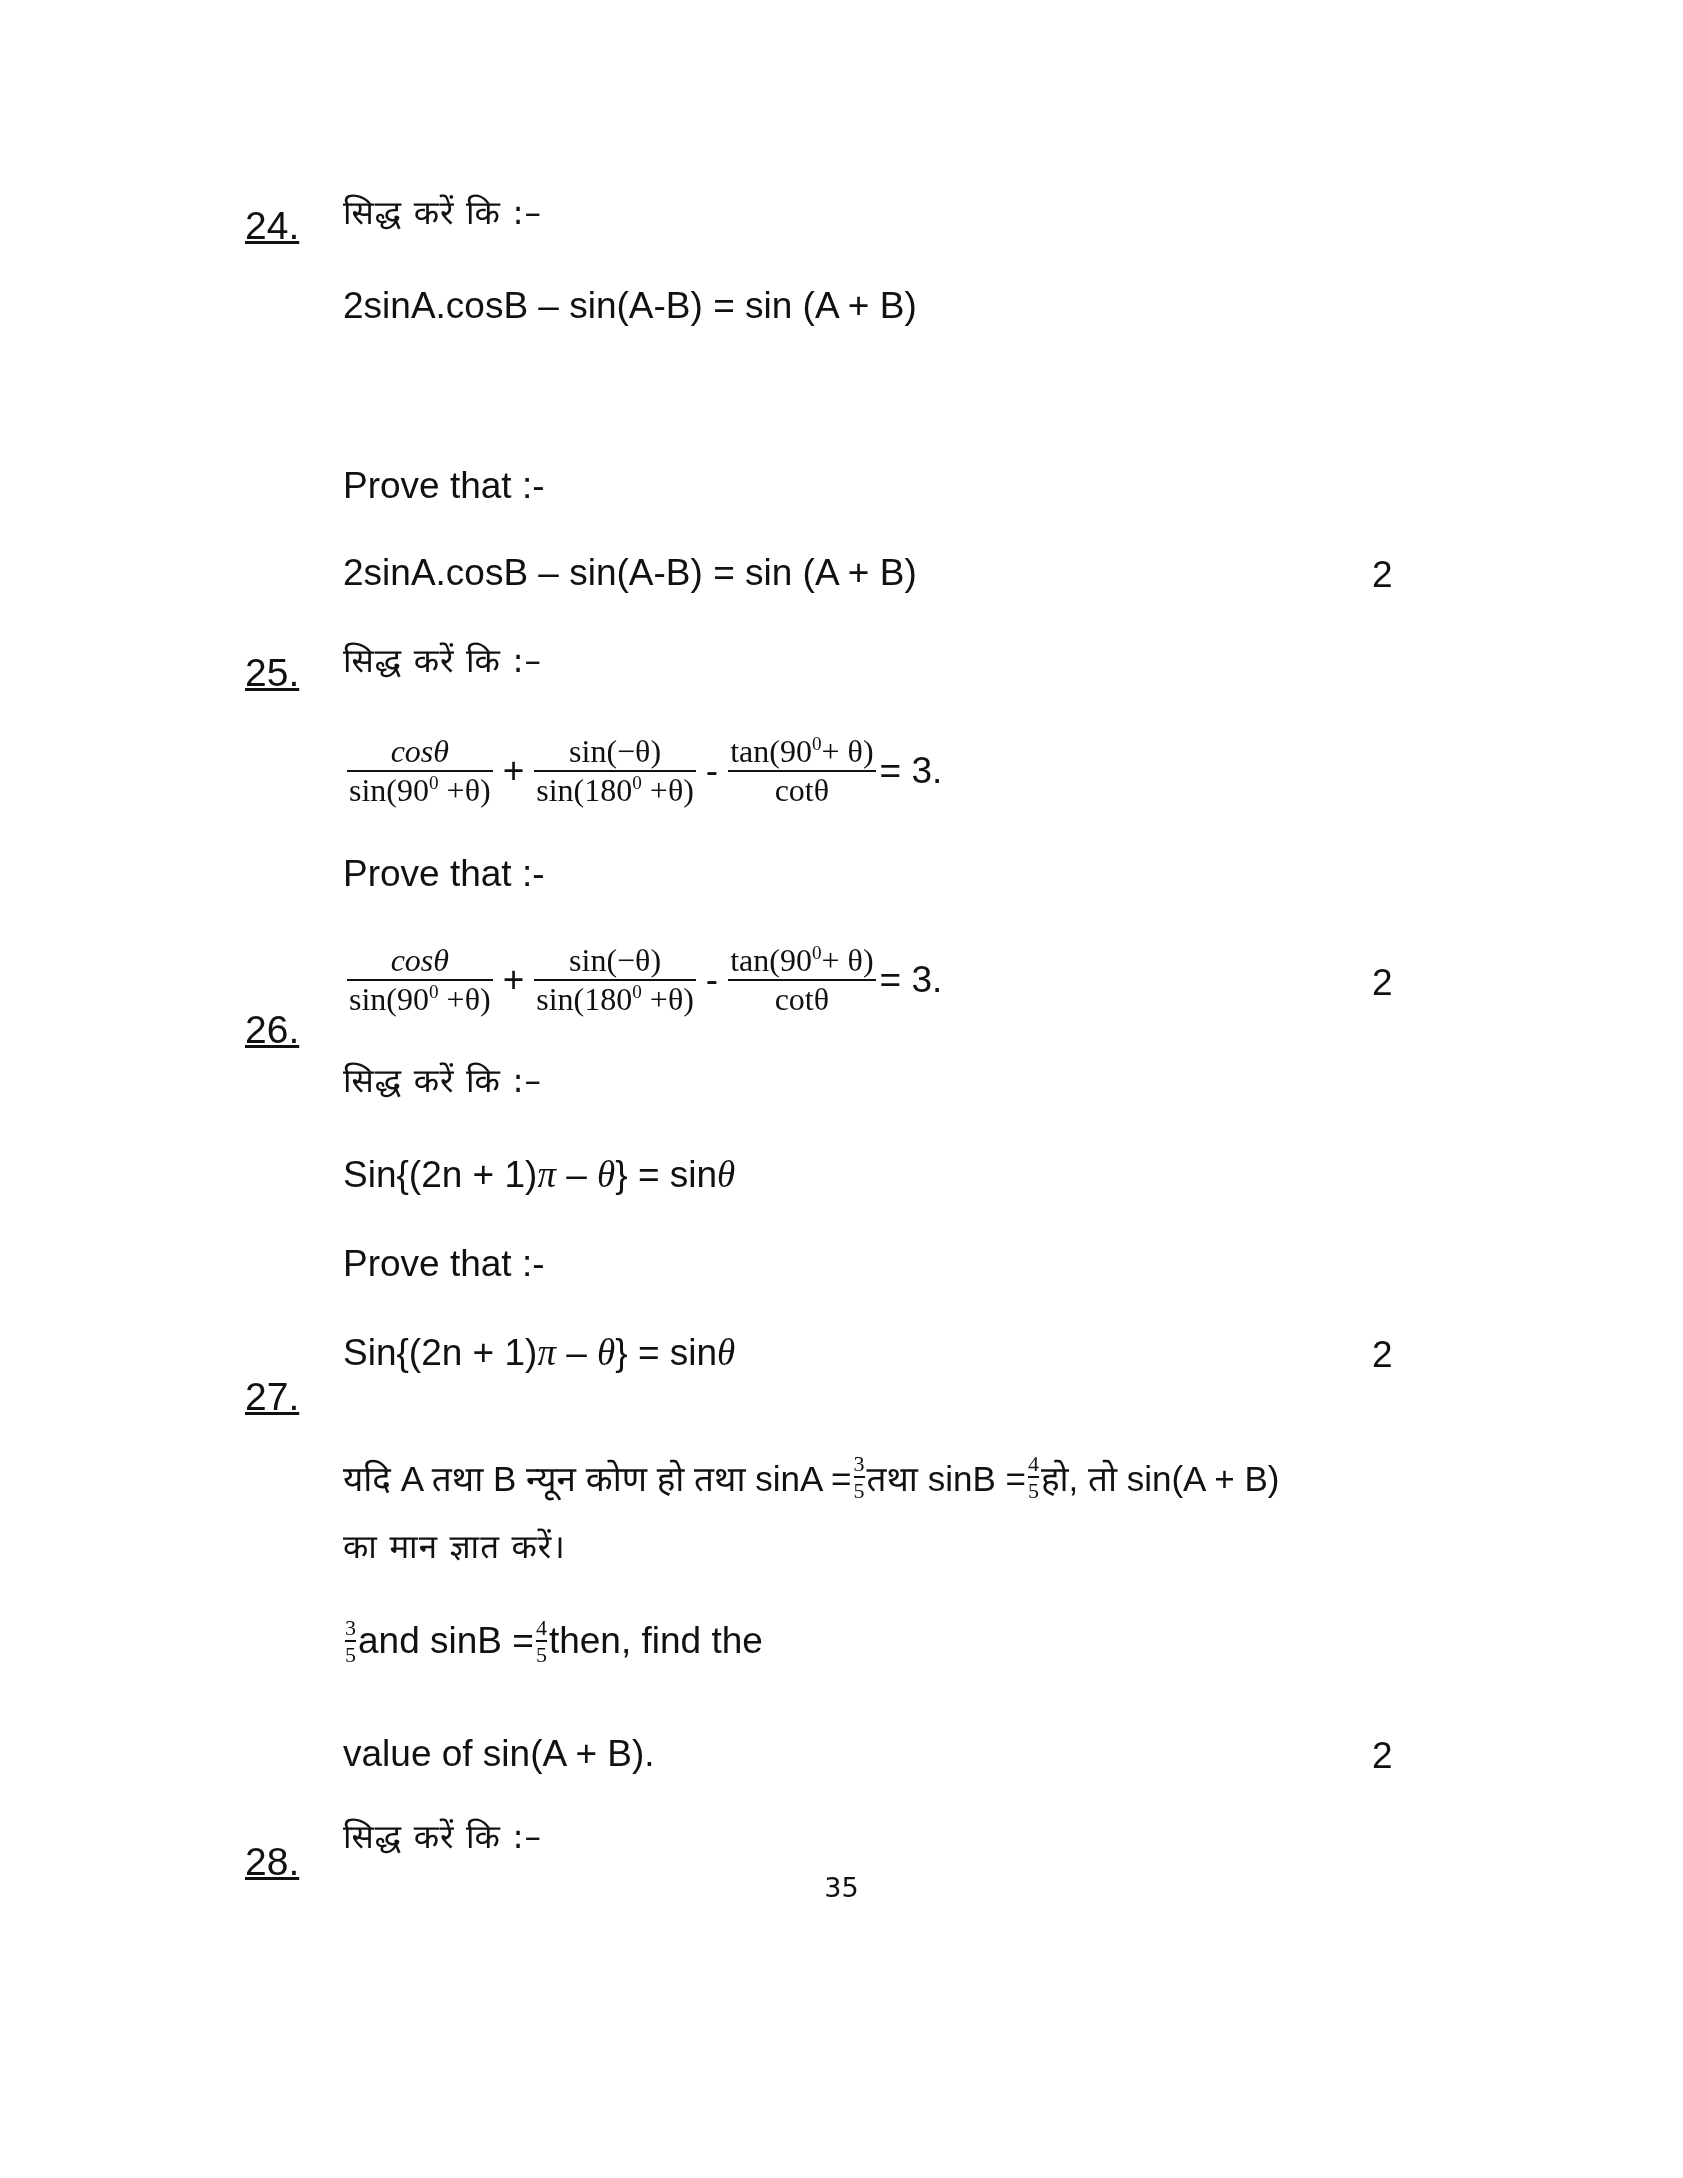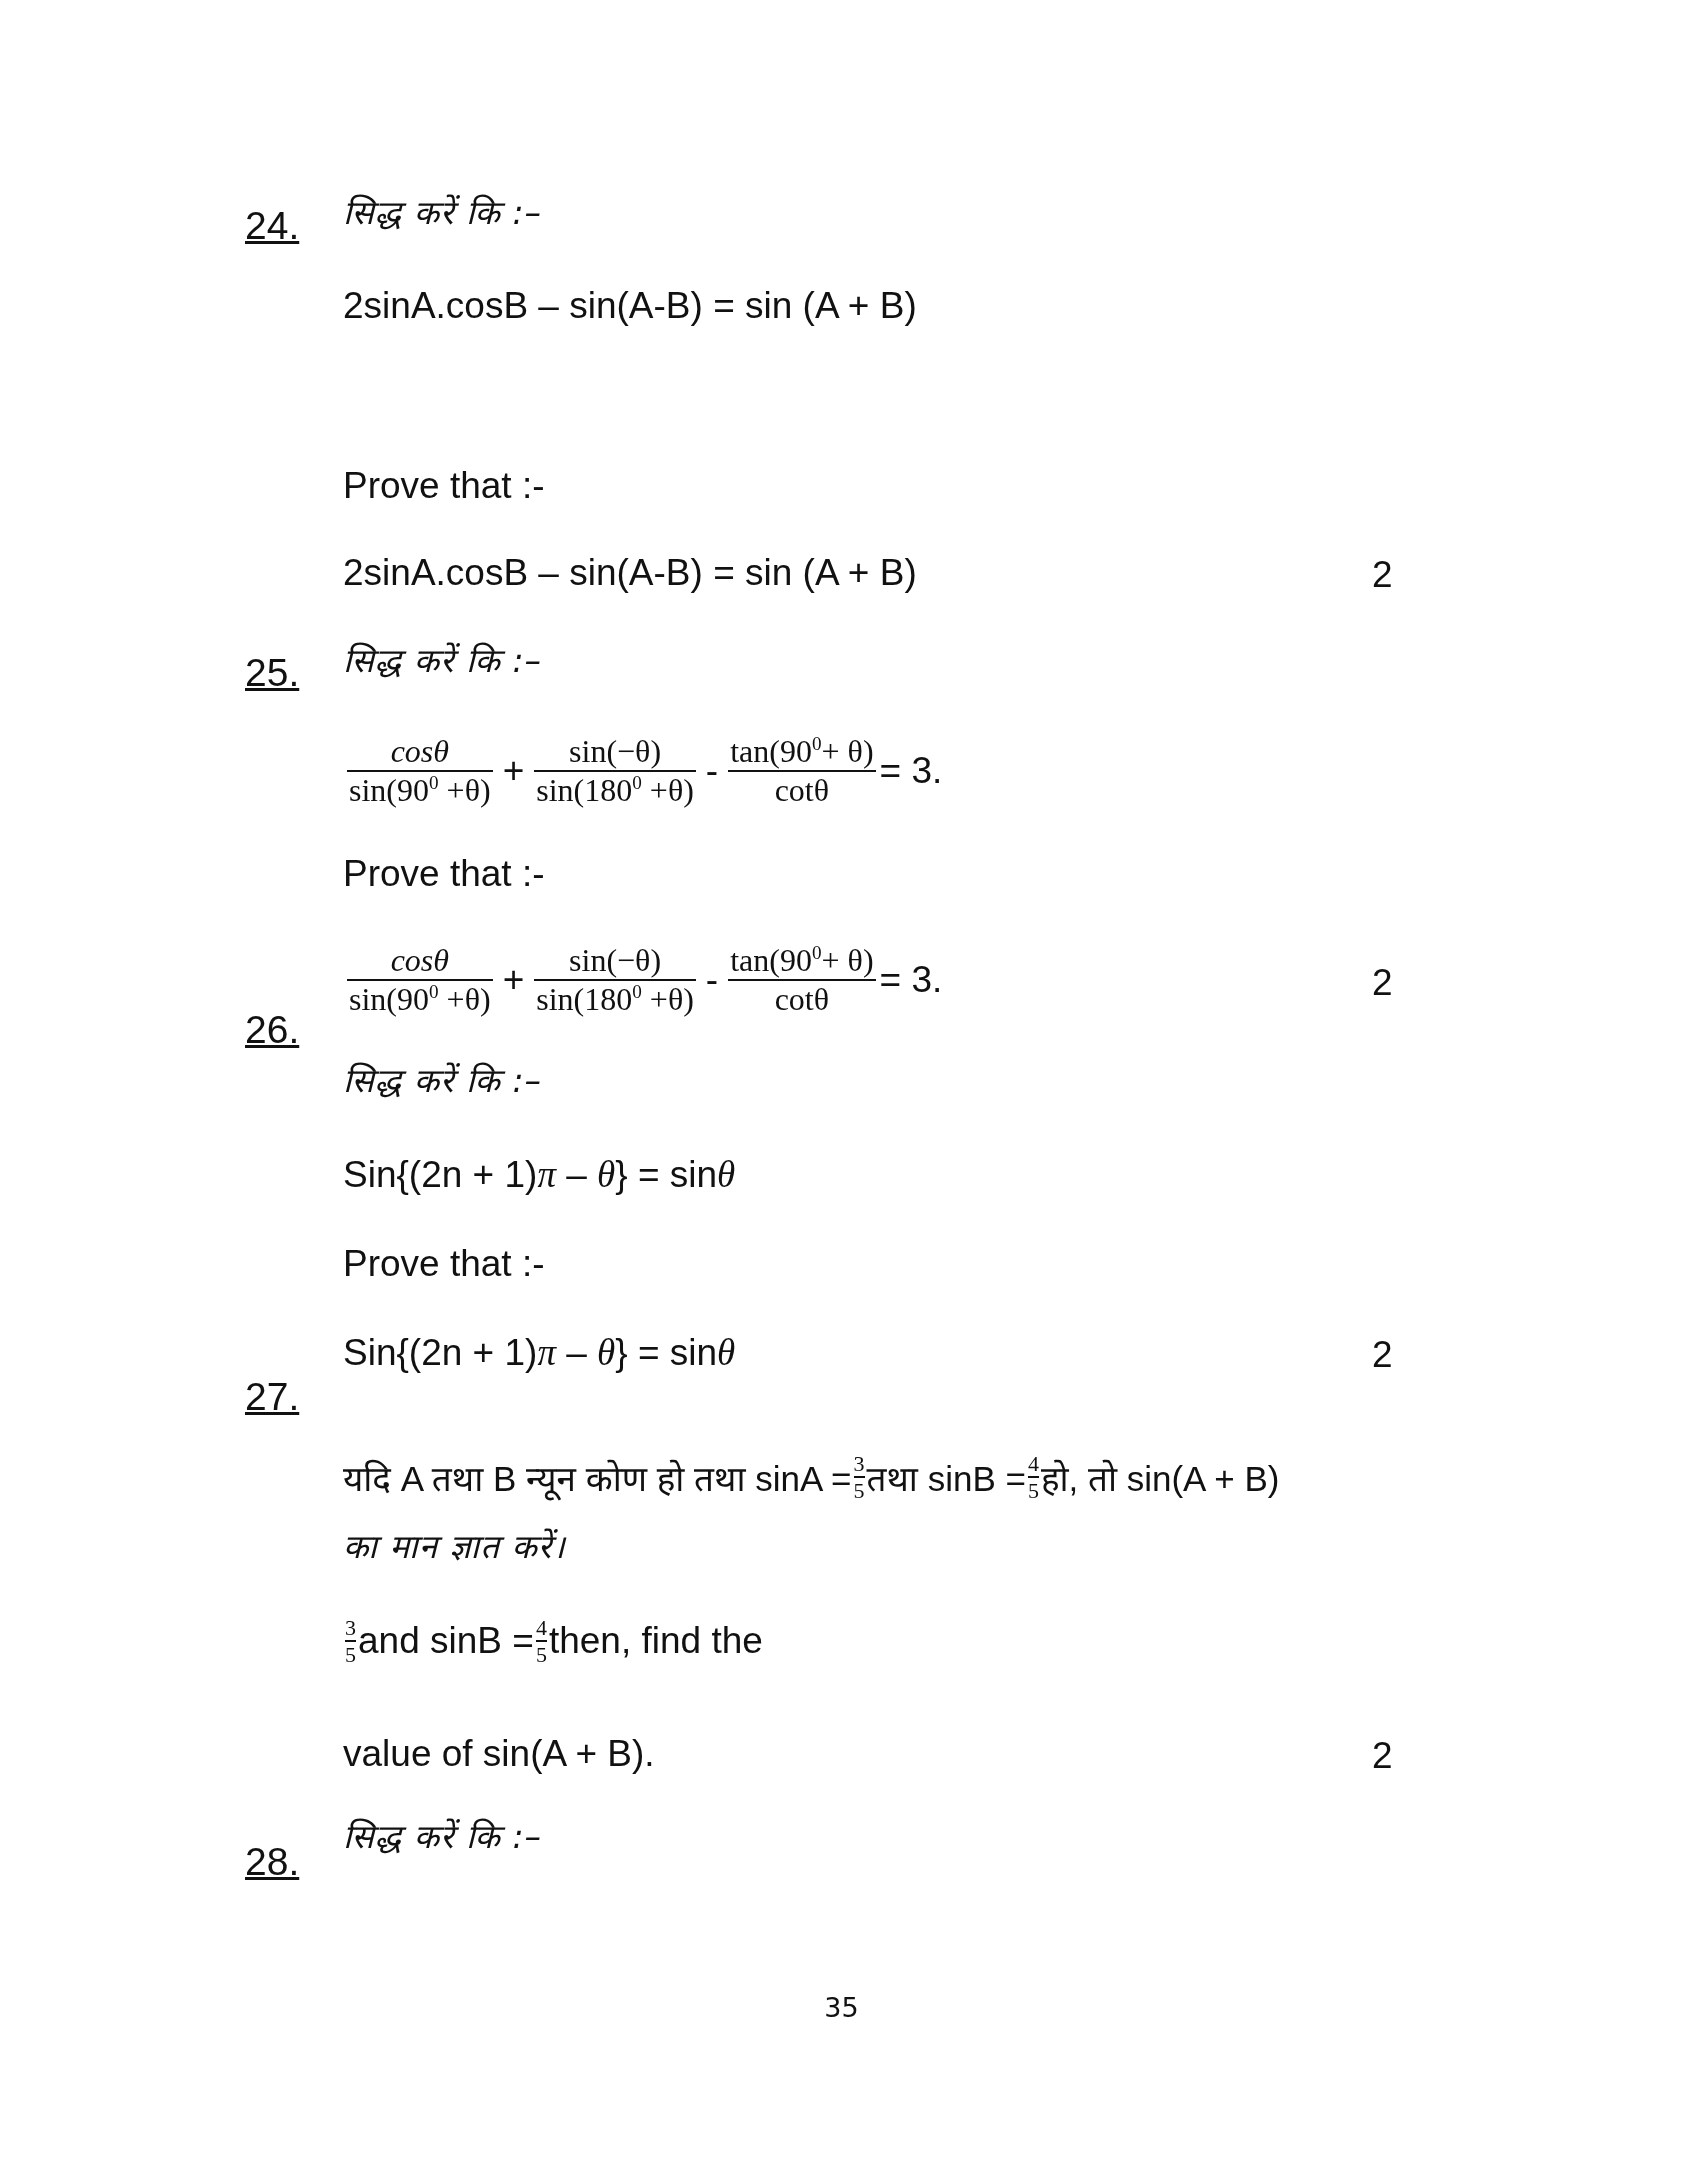--- a/index.html
+++ b/index.html
@@ -1,21 +1,21 @@
 <!DOCTYPE html>
 <html><head>
 <meta charset="utf-8">
 <style>
   html, body { margin:0; padding:0; background:#ffffff; }
   body { width:1683px; height:2178px; position:relative; overflow:hidden; color:#111; font-family:"Liberation Sans", "DejaVu Sans", sans-serif; }
   .line { position:absolute; white-space:nowrap; font-size:37px; line-height:1; }
   .qnum { position:absolute; left:245px; font-size:39px;text-decoration:underline; }
   .txt { left:343px; }
   .marks { position:absolute; left:1372px; font-size:37px; }
-  .hindi { font-family:"DejaVu Sans", sans-serif; font-size:33px; letter-spacing:1px;font-style:italic; }
+  .hindi { font-family:"DejaVu Sans", sans-serif; font-size:33px; letter-spacing:1px; }
   .serif { font-family:"Liberation Serif", "DejaVu Serif", serif; }
   .it { font-style:italic; }
   .frac { display:inline-flex; flex-direction:column; align-items:center; vertical-align:middle; margin:0 4px; }
   .frac .num, .frac .den { font-family:"Liberation Serif", "DejaVu Serif", serif; font-size:32px; padding:0 2px; line-height:1.15; }
   .frac .bar { align-self:stretch; border-top:2px solid #111; }
   .sfrac { display:inline-flex; flex-direction:column; align-items:center; vertical-align:middle; margin:0 2px; }
   .sfrac span { font-family:"Liberation Serif", "DejaVu Serif", serif; font-size:22px; line-height:1.05; }
   .sfrac .bar { align-self:stretch; border-top:2px solid #111; margin:1px 0; }
   .fracline { position:absolute; left:343px; display:flex; align-items:center; font-size:37px; }
   .op { margin:0 6px; }
@@ -117,14 +117,14 @@
       <span>5</span>
     </span>
   <span>then, find the</span>
 </div>
 <div class="line txt" style="top:1735px">value of sin(A + B).</div>
 <div class="marks" style="top:1735px">2</div>
 
 <div class="qnum" style="top:1840px">28.</div>
 <div class="line txt hindi" style="top:1820px">सिद्ध करें कि :–</div>
 
-<div class="pageno" style="top:1992px">35</div>
+<div class="pageno" style="top:1872px">35</div>
 
 
 </body></html>

